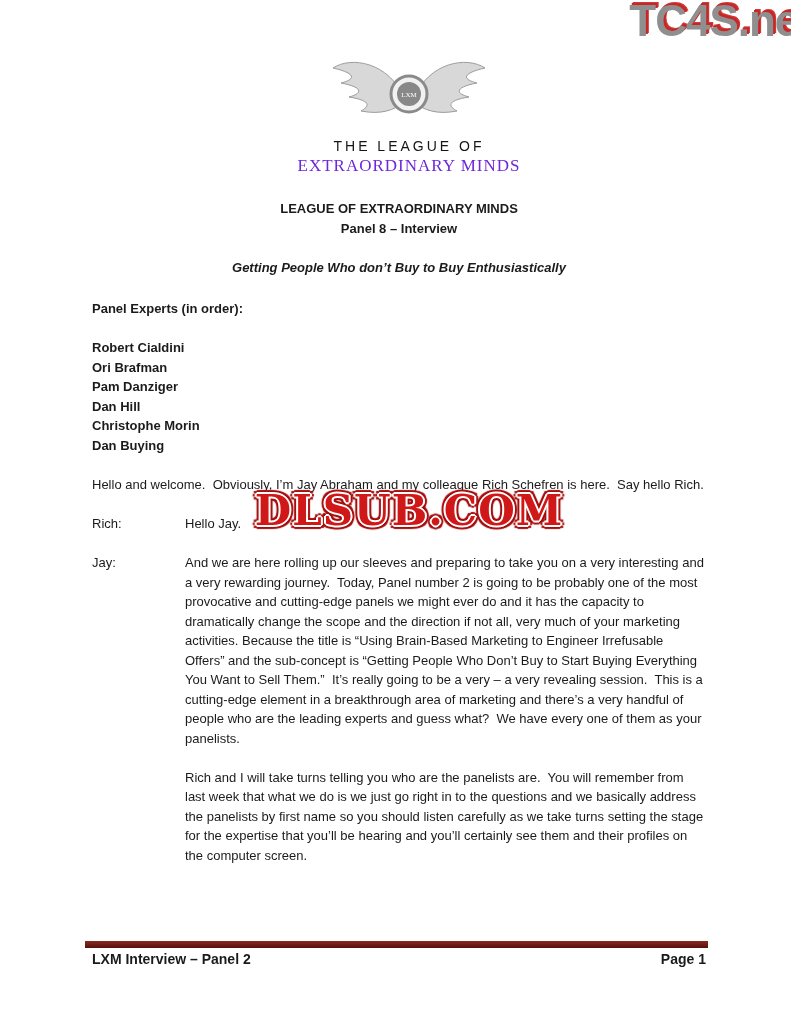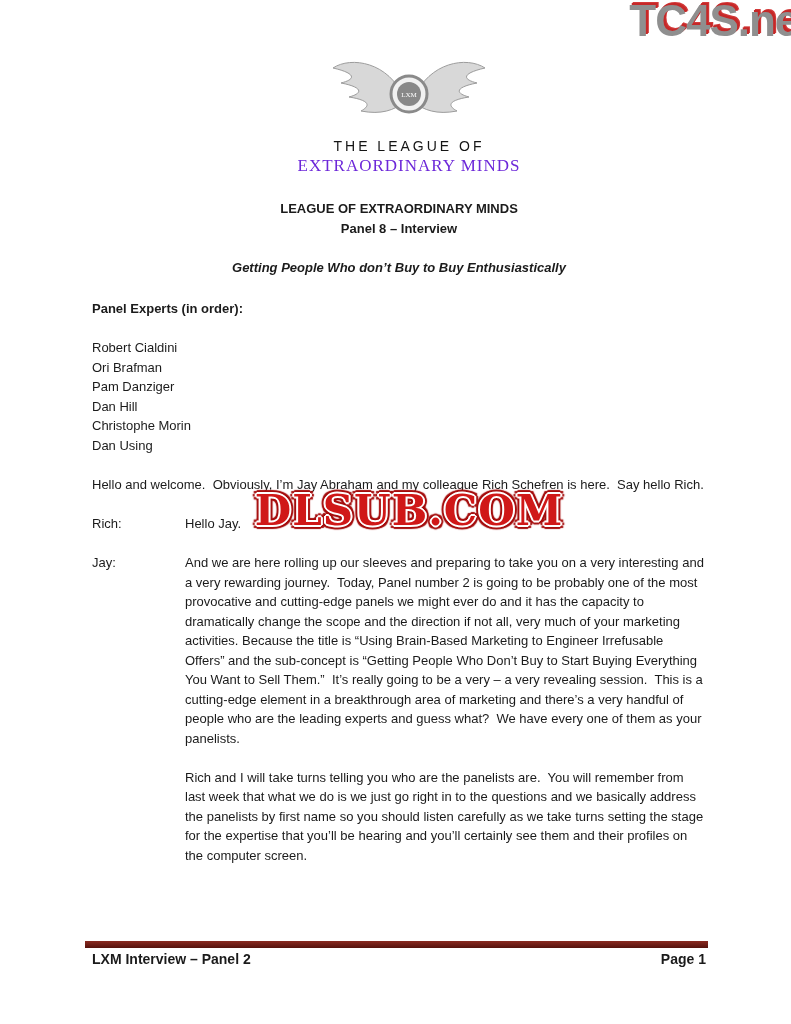--- a/index.html
+++ b/index.html
@@ -20,21 +20,21 @@
   .logo { position:absolute; top:56px; left:0; width:100%; text-align:center; }
   .logo-line1 { font-family:Liberation Sans, sans-serif; font-size:14px; letter-spacing:3px; color:#151515; margin-top:6px; }
   .logo-line2 { font-family:"Liberation Serif", serif; font-size:17px; letter-spacing:1px; color:#6d28d9; margin-top:2px; }
 
   
   .main { position:absolute; top:199px; left:92px; width:614px; font-size:13px; line-height:19.5px; }
   .title-block { text-align:center; font-weight:bold; margin-bottom:20px; }
   .subtitle-block { text-align:center; font-weight:bold; font-style:italic; margin-bottom:21px; }
   .panel-heading { font-weight:bold; margin-bottom:20px; }
   .experts { margin-bottom:20px; }
-  .experts div { font-weight:normal; }
+  .experts div { font-weight:bold; }
   p.bodytext { margin:0 0 19.5px 0; white-space:pre-wrap; }
   .dialog-row { display:grid; grid-template-columns:93px 1fr; margin-bottom:19.5px; }
   .dialog-row .speaker { white-space:pre-wrap; }
 
   
   .dlsub {
     position:absolute; top:486px; left:50%; transform:translateX(-50%);
     font-family:"DejaVu Serif", serif; font-weight:bold; font-size:42px; letter-spacing:1px;
     color:#d01818; white-space:nowrap;
     text-shadow:
@@ -99,21 +99,21 @@
     </div>
 
     <div class="panel-heading">Panel Experts (in order):</div>
 
     <div class="experts">
       <div>Robert Cialdini</div>
       <div>Ori Brafman</div>
       <div>Pam Danziger</div>
       <div>Dan Hill</div>
       <div>Christophe Morin</div>
-      <div>Dan Using</div>
+      <div>Dan Buying</div>
     </div>
 
     <p class="bodytext">Hello and welcome.  Obviously, I’m Jay Abraham and my colleague Rich Schefren is here.  Say hello Rich.</p>
 
     <div class="dialog-row">
       <div class="speaker">Rich:</div>
       <div>
         <p class="bodytext" style="margin-bottom:0">Hello Jay.</p>
       </div>
     </div>

